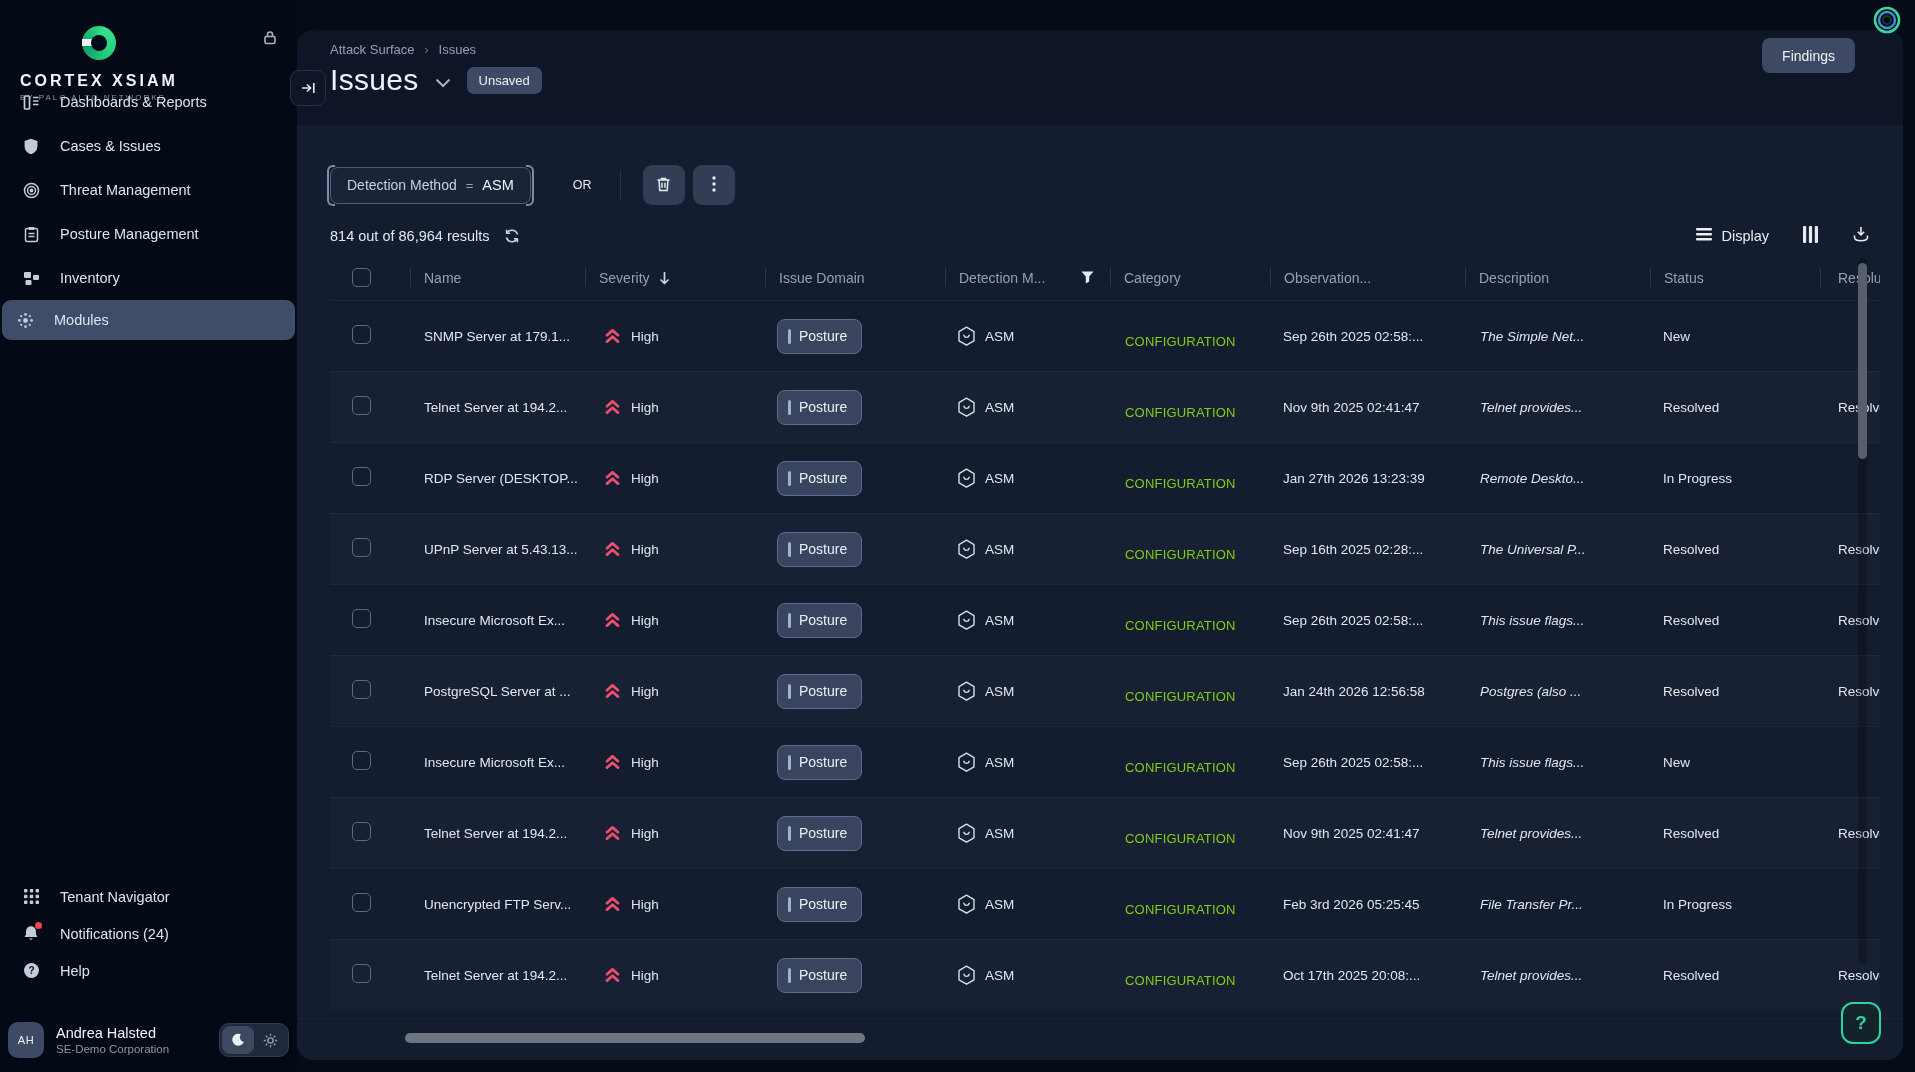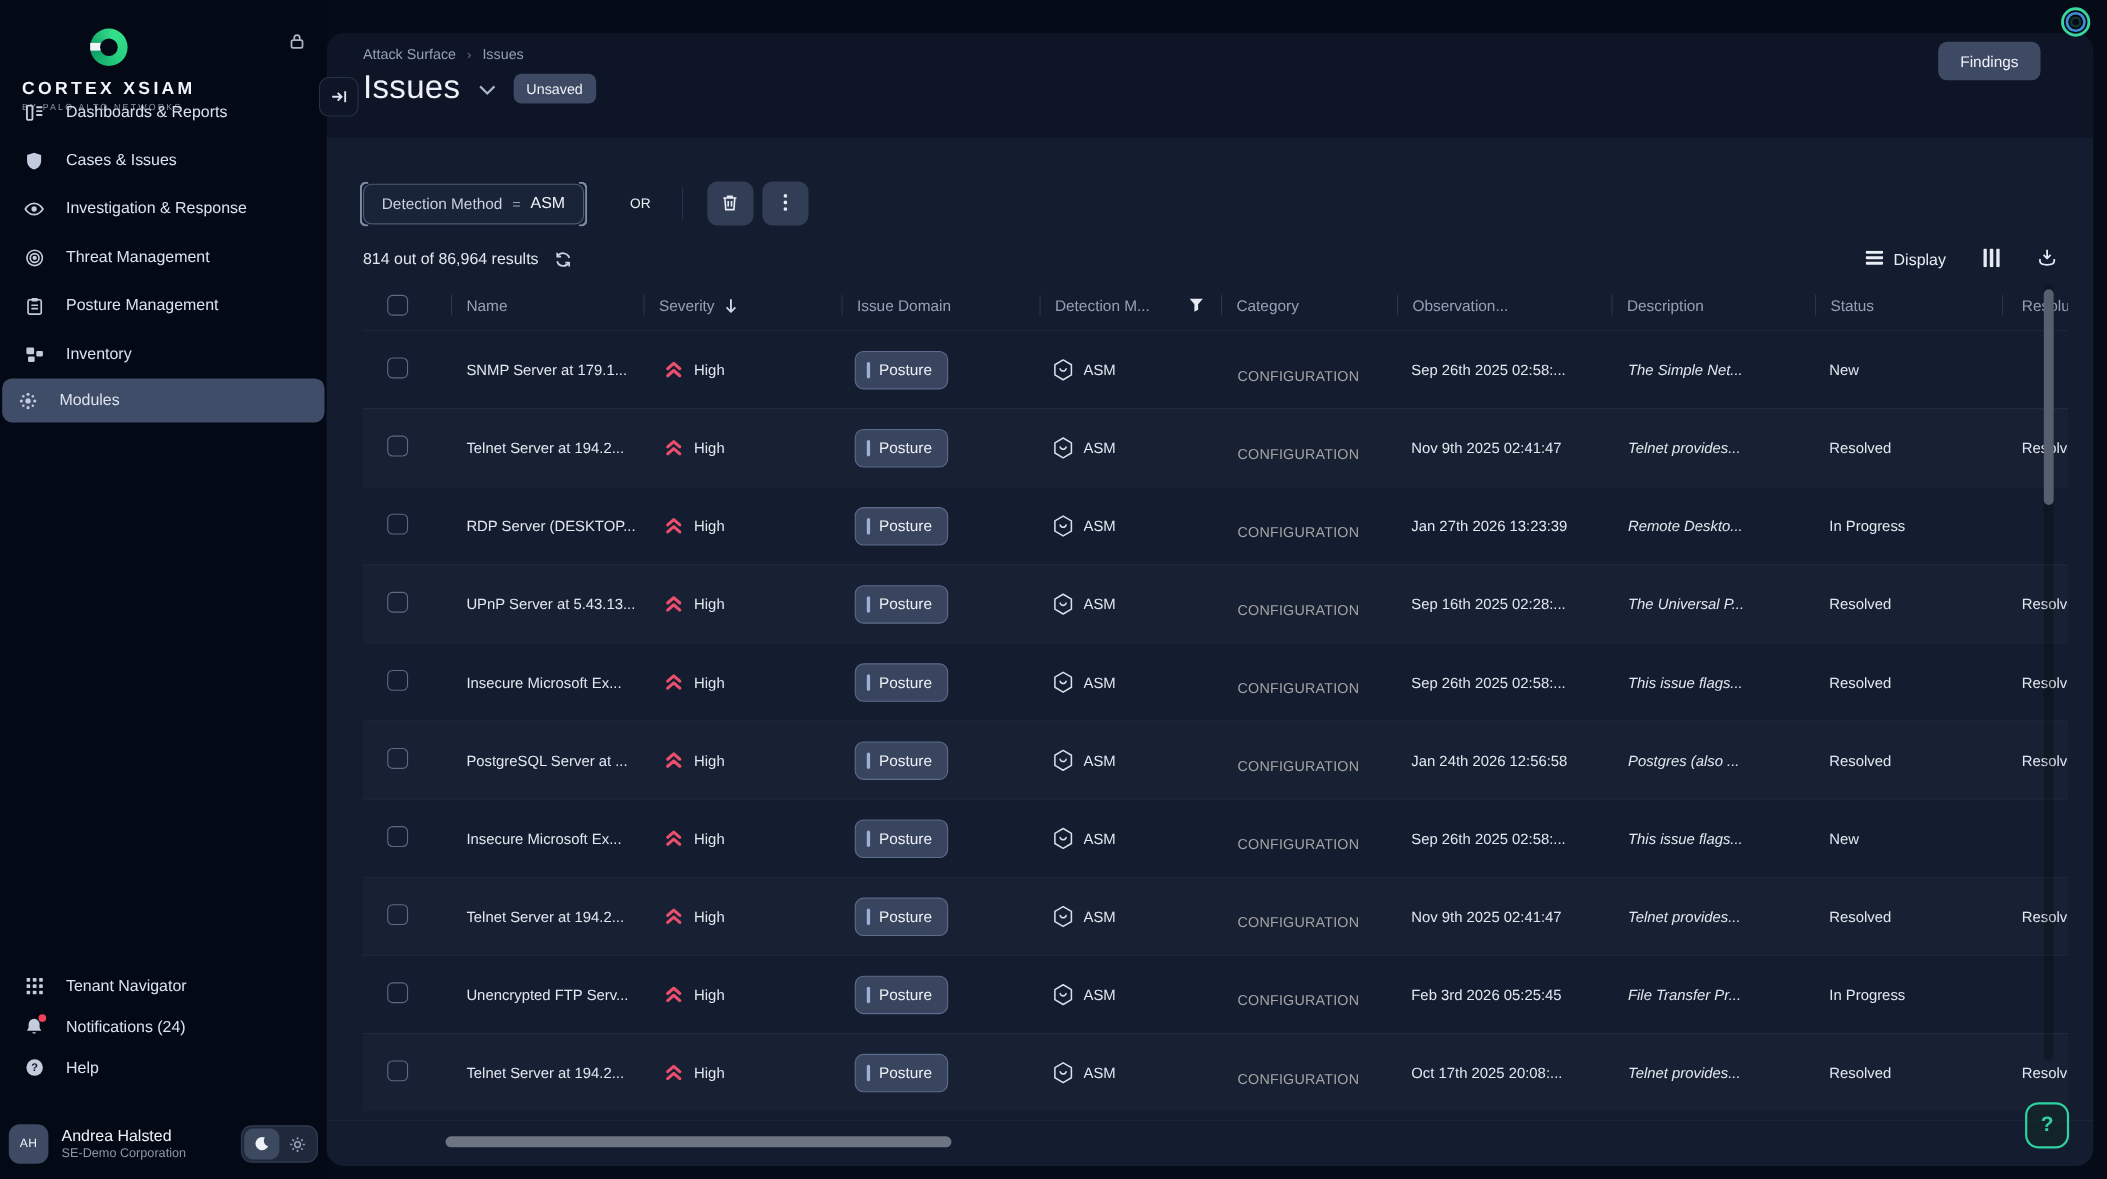--- a/index.html
+++ b/index.html
@@ -94,21 +94,21 @@
   .trow:nth-child(even) { background:rgba(255,255,255,0.018); }
   .trow .txt { white-space:nowrap; overflow:hidden; display:block; }
   .checkbox { width:19px; height:19px; border:1.5px solid #5c6a87; border-radius:5px; display:inline-block; cursor:pointer; }
   .sort-ic { margin-left:9px; color:#cfd6e2; display:flex; }
   .funnel { margin-left:auto; margin-right:16px; color:#e6eaf2; display:flex; }
   .sev-ic { display:flex; color:#ea4f6e; }
   .badge-domain { display:inline-flex; align-items:center; gap:8px; height:35px; padding:0 14px 0 10px;
                   background:#39455f; border:1px solid #5d6b8c; border-radius:8px; font-size:14px; color:#ecf0f6; }
   .badge-bar { width:3px; height:15px; border-radius:2px; background:#9db0dc; }
   .hex-ic { display:flex; color:#d9dfe9; }
-  .cat-txt { font-size:13px; color:#a3a3a3; letter-spacing:.2px; white-space:nowrap; overflow:hidden; display:block;margin-top:10px; }
+  .cat-txt { font-size:13px; color:#84cc16; letter-spacing:.2px; white-space:nowrap; overflow:hidden; display:block;margin-top:10px; }
   .desc-txt { font-style:italic; }
 
   .v-scroll { position:absolute; right:36px; top:133px; width:9px; height:706px; border-radius:5px; background:rgba(0,0,0,0.22); }
   .v-thumb { position:absolute; left:0; top:5px; width:9px; height:196px; border-radius:5px; background:#575f6e; }
   .h-scroll { position:absolute; left:0; right:0; top:893px; height:42px; border-top:1px solid rgba(125,145,175,0.08); }
   .h-thumb { position:absolute; left:108px; top:14px; width:460px; height:10px; border-radius:5px; background:#6e7582; }
   .help-fab { position:absolute; right:22px; bottom:16px; width:40px; height:42px; border-radius:12px;
               border:2px solid #2fd3a0; background:rgba(18,42,40,0.6); color:#2fd3a0; font-size:19px; font-weight:bold;
               display:flex; align-items:center; justify-content:center; cursor:pointer; }
 </style>
@@ -142,29 +142,20 @@
           </span>
         <span class="nav-lb">Dashboards &amp; Reports</span>
       </div>
       <div class="nav-item">
         <span class="nav-ic">
             <svg width="16" height="17" viewBox="0 0 16 17" fill="currentColor">
               <path d="M8 .8 14.4 3v5.2c0 4.1-2.6 6.8-6.4 8-3.8-1.2-6.4-3.9-6.4-8V3L8 .8zM7.2 4.5h1.6v5H7.2v-5zm0 6.3h1.6v1.7H7.2v-1.7z"></path>
             </svg>
           </span>
         <span class="nav-lb">Cases &amp; Issues</span>
-      </div>
-      <div class="nav-item">
-        <span class="nav-ic">
-            <svg width="18" height="14" viewBox="0 0 18 14" fill="none" stroke="currentColor" stroke-width="1.6">
-              <path d="M1 7s3-5.2 8-5.2S17 7 17 7s-3 5.2-8 5.2S1 7 1 7z"></path>
-              <circle cx="9" cy="7" r="2.4" fill="currentColor" stroke="none"></circle>
-            </svg>
-          </span>
-        <span class="nav-lb">Investigation &amp; Response</span>
       </div>
       <div class="nav-item">
         <span class="nav-ic">
             <svg width="17" height="17" viewBox="0 0 17 17" fill="none" stroke="currentColor" stroke-width="1.5">
               <circle cx="8.5" cy="8.5" r="7"></circle>
               <circle cx="8.5" cy="8.5" r="4"></circle>
               <circle cx="8.5" cy="8.5" r="1.2" fill="currentColor"></circle>
             </svg>
           </span>
         <span class="nav-lb">Threat Management</span>

